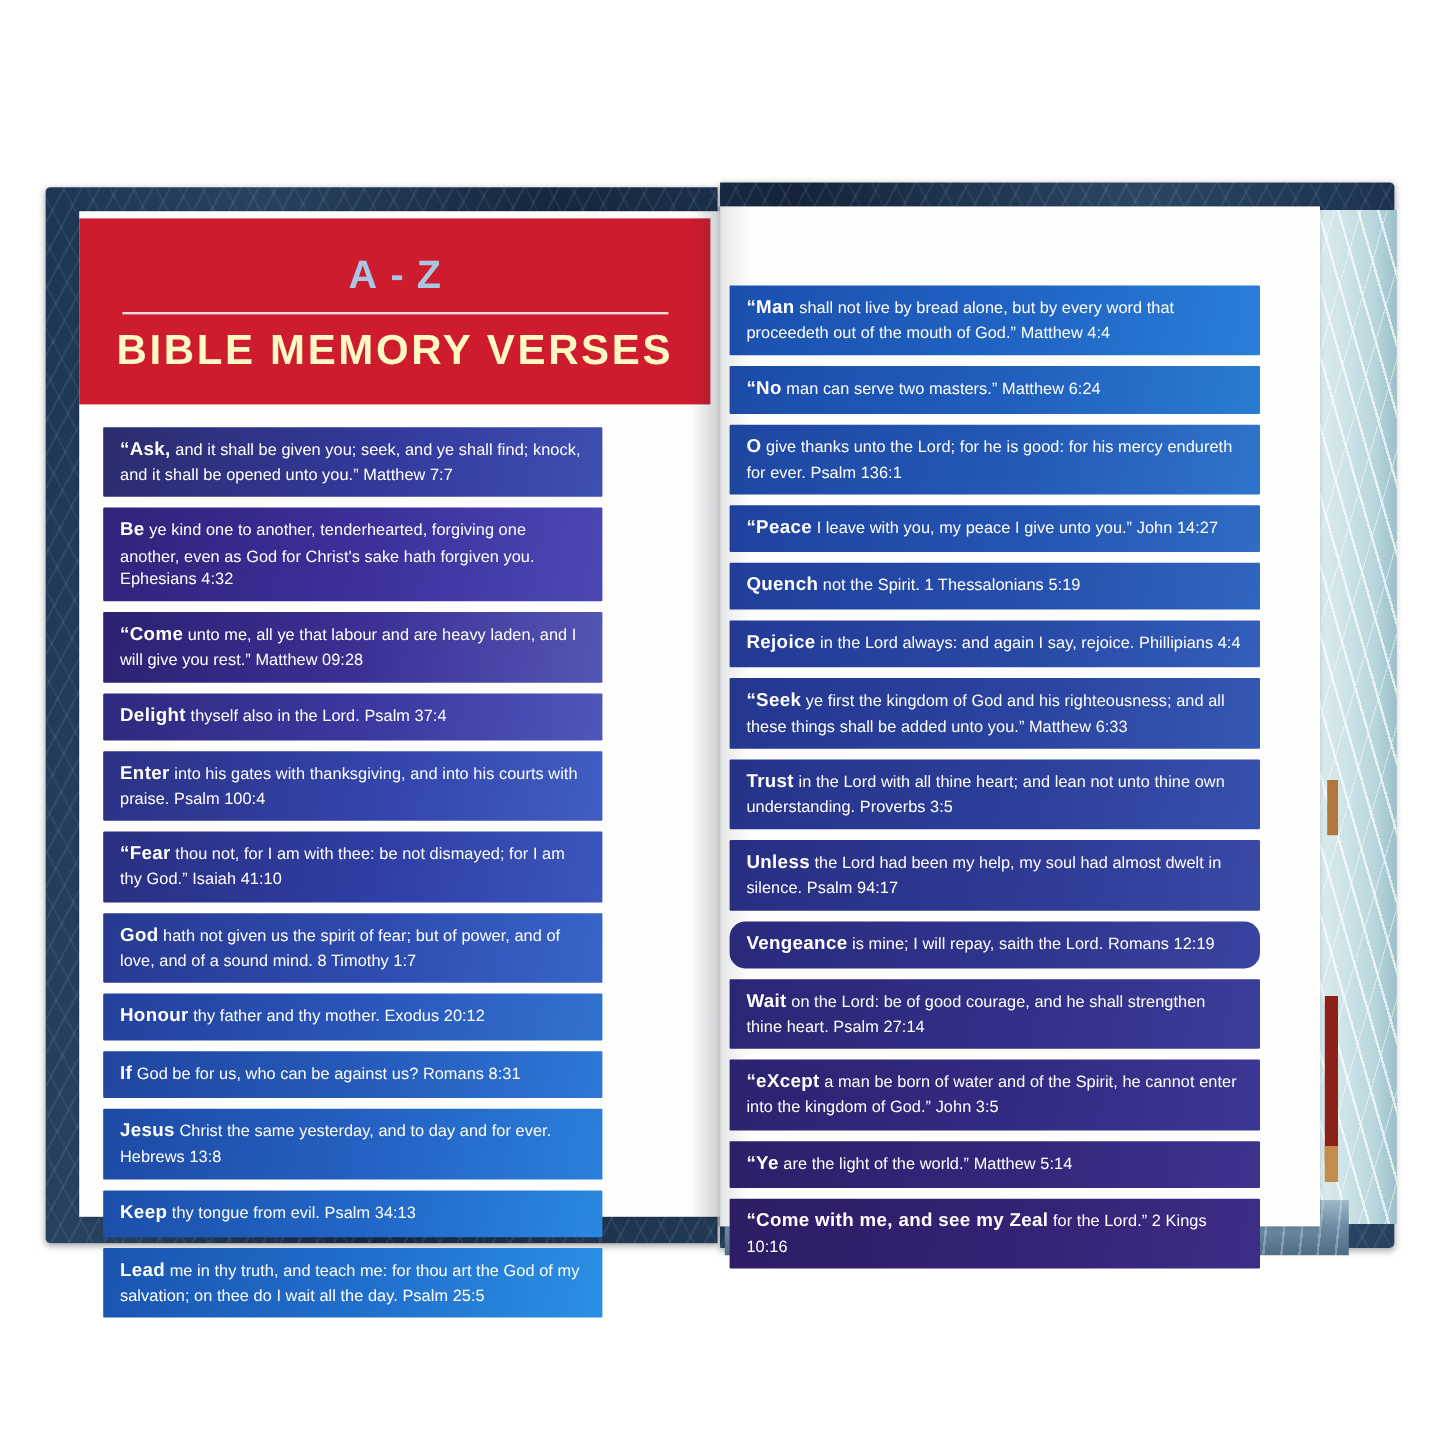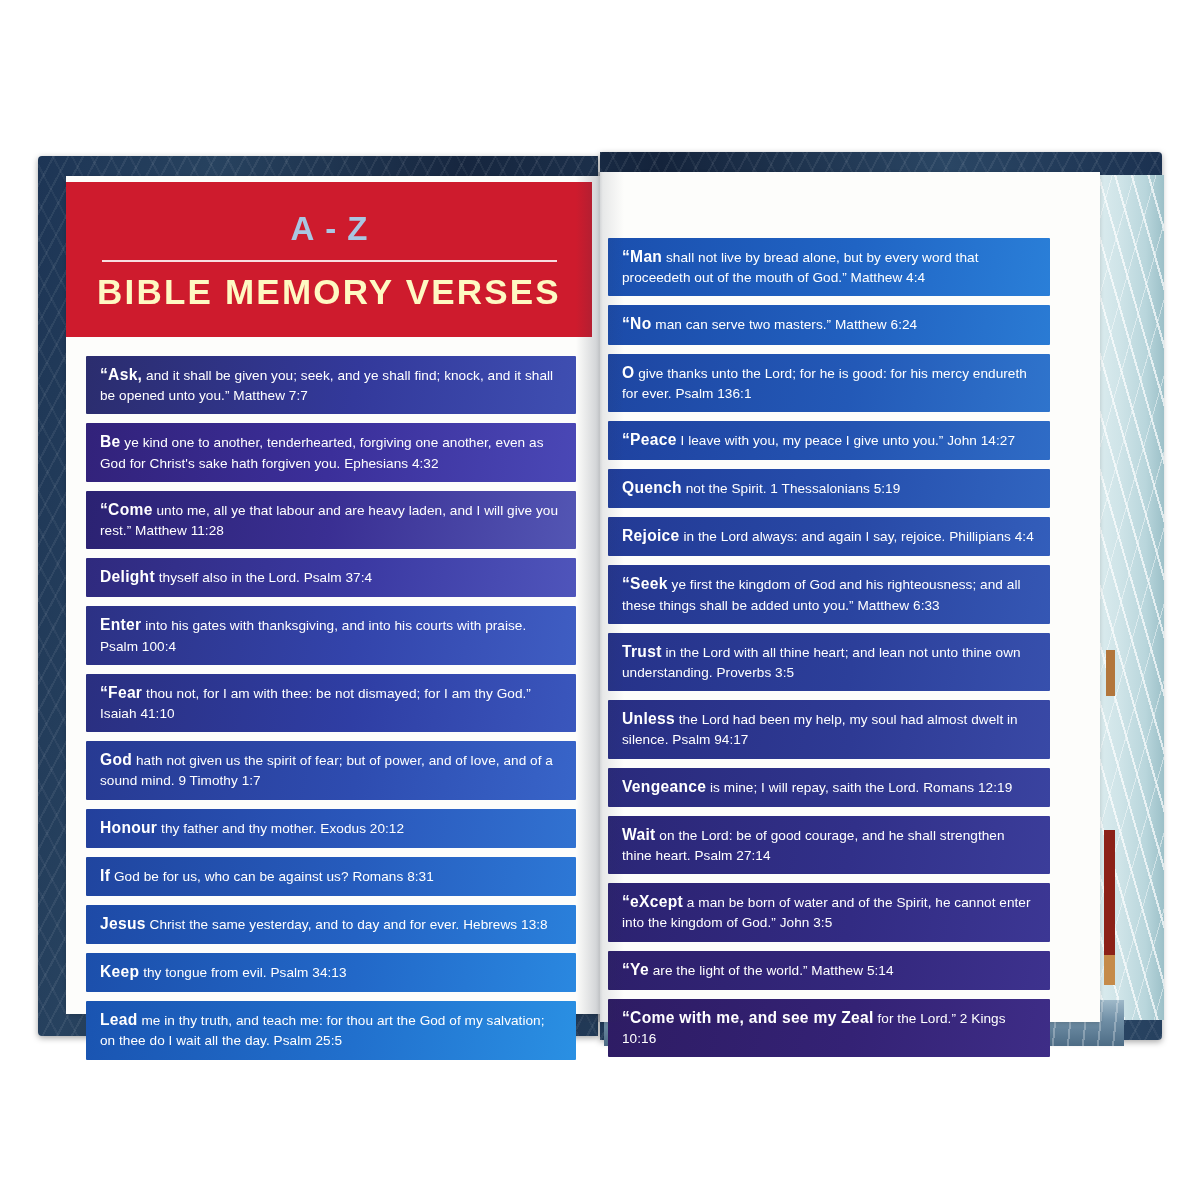--- a/index.html
+++ b/index.html
@@ -138,21 +138,21 @@
     font-size: 35px;
     letter-spacing: 2.2px;
     font-weight: 700;
     color: #fef9c3;
   }
 
   
   .col {
     position: absolute;
   }
-  .col-left  { left: 86px; top: 356px;  width: 490px; }
+  .col-left  { left: 86px; top: 356px;  width: 416px; }
   .col-right { left: 608px; top: 238px; width: 442px; }
 
   .verse {
     position: relative;
     color: #ffffff;
     font-size: 13.6px;
     line-height: 1.42;
     padding: 8px 14px 9px 14px;
     margin-bottom: 9px;
     box-sizing: border-box;
@@ -182,21 +182,21 @@
   
   .r1  { background: linear-gradient(100deg,#1b4fae 0%, #2064c4 55%, #2a7fd8 100%); }
   .r2  { background: linear-gradient(100deg,#1c4ba9 0%, #2160bf 55%, #2a7bd4 100%); }
   .r3  { background: linear-gradient(100deg,#1e46a2 0%, #2359b7 55%, #2f74cc 100%); }
   .r4  { background: linear-gradient(100deg,#1f42a0 0%, #2454b2 55%, #2f6cc6 100%); }
   .r5  { background: linear-gradient(100deg,#213e9b 0%, #264fad 55%, #3165c0 100%); }
   .r6  { background: linear-gradient(100deg,#233a95 0%, #2849a6 55%, #335ebb 100%); }
   .r7  { background: linear-gradient(100deg,#25368f 0%, #2a44a0 55%, #3557b4 100%); }
   .r8  { background: linear-gradient(100deg,#263289 0%, #2c3f9a 55%, #3750ad 100%); }
   .r9  { background: linear-gradient(100deg,#282e83 0%, #2e3a94 55%, #3949a6 100%); }
-  .r10 { background: linear-gradient(100deg,#2a2a7c 0%, #2f358d 55%, #3a43a0 100%); }
+  .r10 { background: linear-gradient(100deg,#2a2a7c 0%, #2f358d 55%, #3a43a0 100%); border-radius: 13px; }
   .r11 { background: linear-gradient(100deg,#2b2676 0%, #313089 55%, #3b3d9a 100%); }
   .r12 { background: linear-gradient(100deg,#2c2270 0%, #322b83 55%, #3c3794 100%); }
   .r13 { background: linear-gradient(100deg,#2d1f6a 0%, #33277c 55%, #3d328e 100%); }
   .r14 { background: linear-gradient(100deg,#2e1c64 0%, #342275 55%, #3e2d87 100%); }
 </style>
 </head>
 <body>
 
 <div id="book">
 
@@ -213,25 +213,25 @@
 
   <div class="header">
     <div class="az">A-Z</div>
     <div class="rule"></div>
     <div class="title">BIBLE MEMORY VERSES</div>
   </div>
 
   <div class="col col-left">
     <div class="verse g1"><span class="lead">“Ask,</span><span> and it shall be given you; seek, and ye shall find; knock, and it shall be opened unto you.” Matthew 7:7</span></div>
     <div class="verse g2"><span class="lead">Be</span><span> ye kind one to another, tenderhearted, forgiving one another, even as God for Christ's sake hath forgiven you. Ephesians 4:32</span></div>
-    <div class="verse g3"><span class="lead">“Come</span><span> unto me, all ye that labour and are heavy laden, and I will give you rest.” Matthew 11:28</span></div>
+    <div class="verse g3"><span class="lead">“Come</span><span> unto me, all ye that labour and are heavy laden, and I will give you rest.” Matthew 09:28</span></div>
     <div class="verse g4"><span class="lead">Delight</span><span> thyself also in the Lord. Psalm 37:4</span></div>
     <div class="verse g5"><span class="lead">Enter</span><span> into his gates with thanksgiving, and into his courts with praise. Psalm 100:4</span></div>
     <div class="verse g6"><span class="lead">“Fear</span><span> thou not, for I am with thee: be not dismayed; for I am thy God.” Isaiah 41:10</span></div>
-    <div class="verse g7"><span class="lead">God</span><span> hath not given us the spirit of fear; but of power, and of love, and of a sound mind. 9 Timothy 1:7</span></div>
+    <div class="verse g7"><span class="lead">God</span><span> hath not given us the spirit of fear; but of power, and of love, and of a sound mind. 8 Timothy 1:7</span></div>
     <div class="verse g8"><span class="lead">Honour</span><span> thy father and thy mother. Exodus 20:12</span></div>
     <div class="verse g9"><span class="lead">If</span><span> God be for us, who can be against us? Romans 8:31</span></div>
     <div class="verse g10"><span class="lead">Jesus</span><span> Christ the same yesterday, and to day and for ever. Hebrews 13:8</span></div>
     <div class="verse g11"><span class="lead">Keep</span><span> thy tongue from evil. Psalm 34:13</span></div>
     <div class="verse g12"><span class="lead">Lead</span><span> me in thy truth, and teach me: for thou art the God of my salvation; on thee do I wait all the day. Psalm 25:5</span></div>
   </div>
 
   <div class="col col-right">
     <div class="verse r1"><span class="lead">“Man</span><span> shall not live by bread alone, but by every word that proceedeth out of the mouth of God.” Matthew 4:4</span></div>
     <div class="verse r2"><span class="lead">“No</span><span> man can serve two masters.” Matthew 6:24</span></div>

